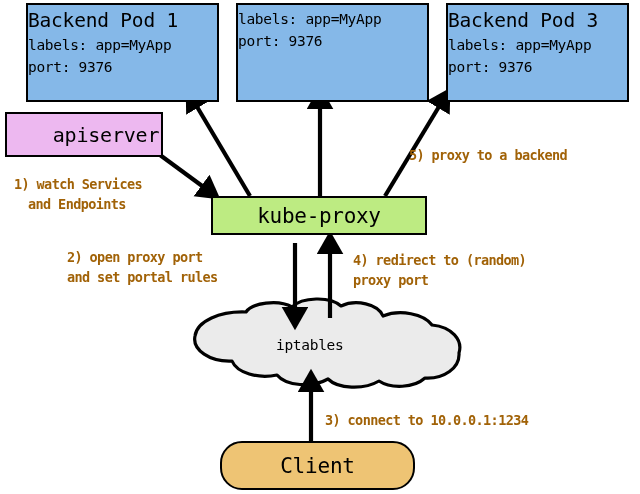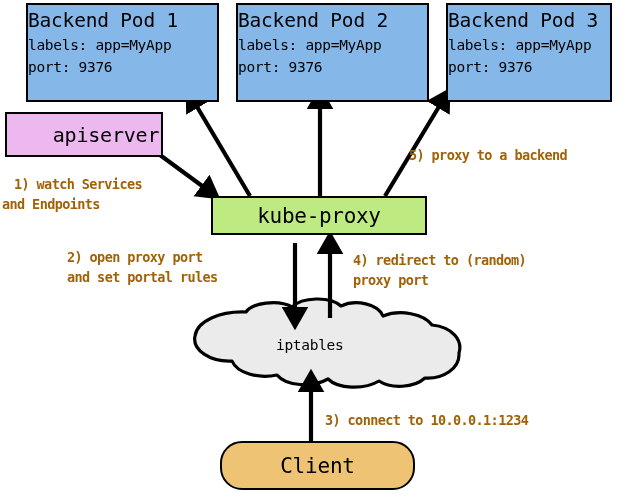--- a/index.html
+++ b/index.html
@@ -137,47 +137,46 @@
   <line x1="311" y1="441" x2="311" y2="383" stroke="#000000" stroke-width="4.2" marker-end="url(#ah)"></line>
 </svg>
 
 <div class="node pod-box" style="left:26px; top:3px; width:193px; height:99px;">
   <div class="node-title pod-name">Backend Pod 1</div>
   <div class="node-title pod-attr">labels: app=MyApp</div>
   <div class="node-title pod-attr">port: 9376</div>
 </div>
 
 <div class="node pod-box" style="left:236px; top:3px; width:193px; height:99px;">
-  <div class="node-title pod-name">Backend Pod 2</div>
   <div class="node-title pod-attr">labels: app=MyApp</div>
   <div class="node-title pod-attr">port: 9376</div>
 </div>
 
-<div class="node pod-box" style="left:446px; top:3px; width:166px; height:99px;">
+<div class="node pod-box" style="left:446px; top:3px; width:183px; height:99px;">
   <div class="node-title pod-name">Backend Pod 3</div>
   <div class="node-title pod-attr">labels: app=MyApp</div>
   <div class="node-title pod-attr">port: 9376</div>
 </div>
 
 <div class="node apiserver-box" style="left:5px; top:112px; width:158px; height:45px;">
   <div class="node-title apiserver-label">apiserver</div>
 </div>
 
 <div class="node kubeproxy-box" style="left:211px; top:196px; width:216px; height:39px;">
   <div class="node-title kubeproxy-label">kube-proxy</div>
 </div>
 
 <div class="cloud-label node-title" style="left:276px; top:337px;">iptables</div>
 
 <div class="node client-box" style="left:220px; top:441px; width:195px; height:49px;border-radius:22px;">
   <div class="node-title client-label">Client</div>
 </div>
 
 <div class="edge-label" style="left:14px; top:175px;">1) watch Services</div>
-<div class="edge-label" style="left:2px; top:195px;text-align:right;">and Endpoints</div>
+<div class="edge-label" style="left:28px; top:195px;text-align:right;">and Endpoints</div>
 
 <div class="edge-label" style="left:67px; top:248px;">2) open proxy port</div>
 <div class="edge-label" style="left:67px; top:268px;">and set portal rules</div>
 
 <div class="edge-label" style="left:325px; top:411px;">3) connect to 10.0.0.1:1234</div>
 
 <div class="edge-label" style="left:353px; top:251px;">4) redirect to (random)</div>
 <div class="edge-label" style="left:353px; top:271px;">proxy port</div>
 
 <div class="edge-label" style="left:409px; top:146px;">5) proxy to a backend</div>

